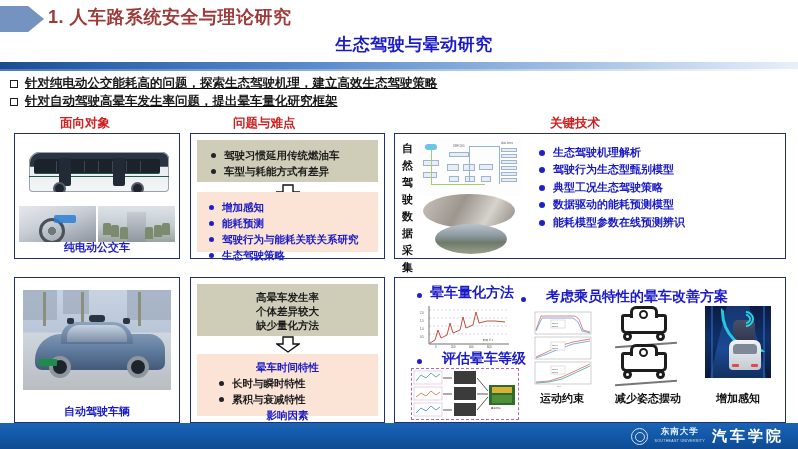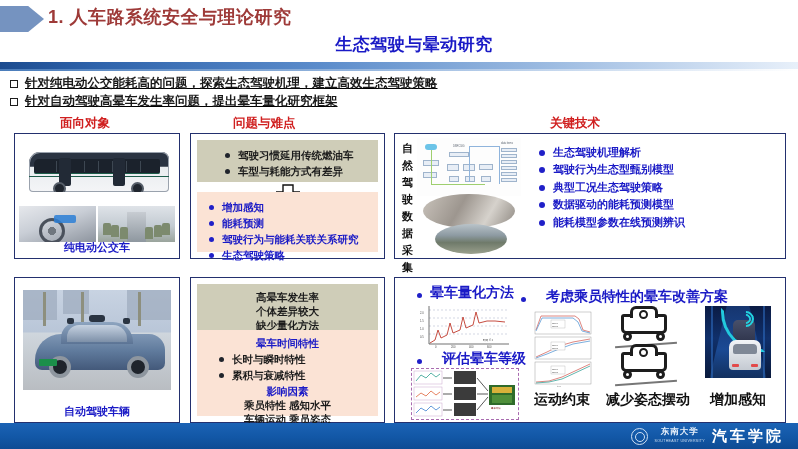--- a/index.html
+++ b/index.html
@@ -133,21 +133,21 @@
   .car-sens  { position:absolute; bottom:66px; width:7px; height:6px; background:#2a3442; border-radius:2px; }
   .car-wheel { position:absolute; bottom:12px; width:22px; height:22px; border-radius:50%;
     background:#1f242c; border:4px solid #8e969f; }
   .car-plate { position:absolute; left:16px; bottom:24px; width:18px; height:7px; background:#1b8f4a; border-radius:1px; }
 
   
   #panel-prob { left: 190px; top: 133px; width: 195px; height: 126px; }
   #panel-sick { left: 190px; top: 277px; width: 195px; height: 146px; }
   .box-olive {
     position: absolute; left: 6px; right: 6px; top: 6px;
-    background: #cfcdb8; padding: 6px 20px;
+    background: #cfcdb8; padding: 6px 6px;
   }
   .box-peach {
     position: absolute; left: 6px; right: 6px; bottom: 6px;
     background: #fbe3d5; padding: 6px 4px;
   }
   .li { display: flex; align-items: flex-start; margin: 2px 0; }
   .dot { width: 5px; height: 5px; border-radius: 50%; margin: 5px 8px 0 8px; flex: none; }
   .dot.dark { background: #20242c; }
   .dot.blue { background: #2020c8; }
   .li-txt { font-size: 10.5px; font-weight: bold; line-height: 14px; }
@@ -199,21 +199,21 @@
   .sol-head .dot { width: 5px; height: 5px; }
   .sol-head .t { font-size: 14px; font-weight: bold; color: #1a1ac6; }
 
   .mini-chart { position: absolute; background: #fff; }
 
   .grade-img {
     position:absolute; background:#fff; border:1px dashed #a96bb0;
   }
 
   .caption3 {
-    position: absolute; font-size: 14px; font-weight: bold; color: #111;
+    position: absolute; font-size: 11px; font-weight: bold; color: #111;
     text-align: center; white-space: nowrap;
   }
 
   .carface { position: absolute; }
   .cf-body {
     position:absolute; left:4px; top:8px; width:46px; height:20px;
     border:3.2px solid #1d1d1d; border-radius:3px 3px 5px 5px; background:#fff;
   }
   .cf-roof {
     position:absolute; left:13px; top:0px; width:28px; height:12px;
@@ -405,21 +405,21 @@
     <div class="box-olive" style="height:52px;">
       <div class="ctr-line dark">高晕车发生率</div>
       <div class="ctr-line dark">个体差异较大</div>
       <div class="ctr-line dark">缺少量化方法</div>
     </div>
 
     <svg class="arrow-shape" style="top:58px" viewBox="0 0 24 17">
       <polygon points="7,1 17,1 17,8 23,8 12,16 1,8 7,8" fill="#ffffff" stroke="#111111" stroke-width="1.4"></polygon>
     </svg>
 
-    <div class="box-peach" style="height:86px;">
+    <div class="box-peach" style="height:62px;">
       <div class="ctr-line blue">晕车时间特性</div>
       <div class="li" style="padding-left:10px">
         <div class="dot dark"></div>
         <div class="li-txt dark">长时与瞬时特性</div>
       </div>
       <div class="li" style="padding-left:10px">
         <div class="dot dark"></div>
         <div class="li-txt dark">累积与衰减特性</div>
       </div>
       <div class="ctr-line blue">影响因素</div>

